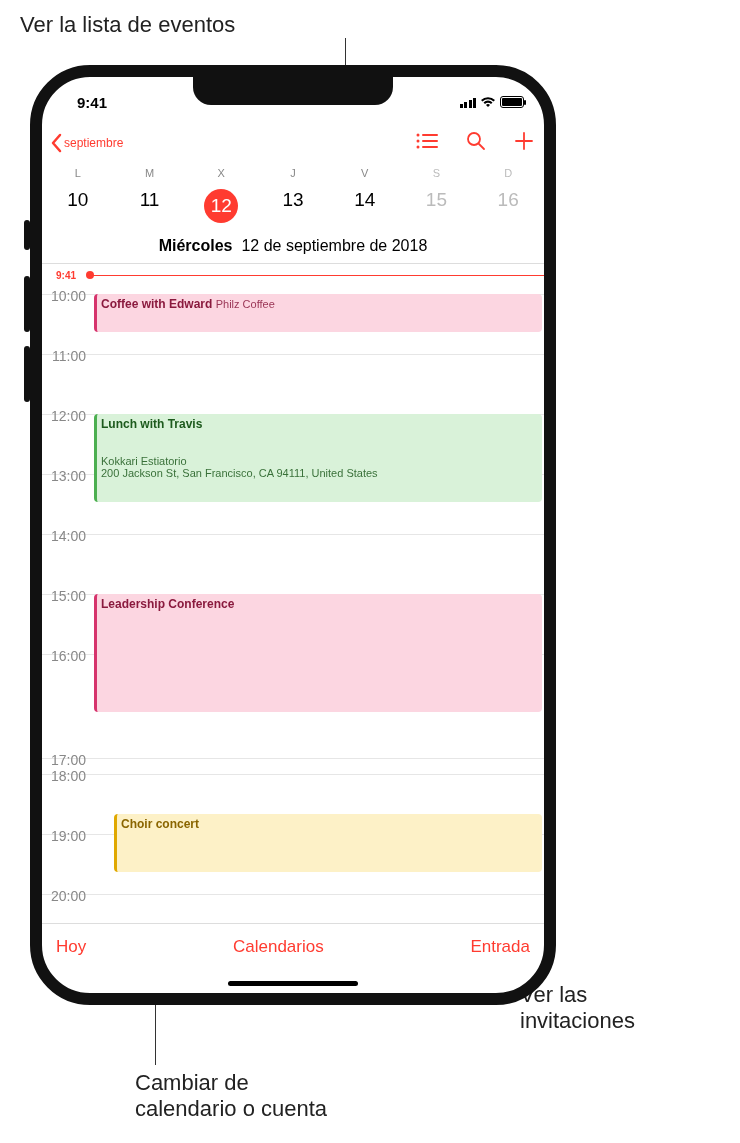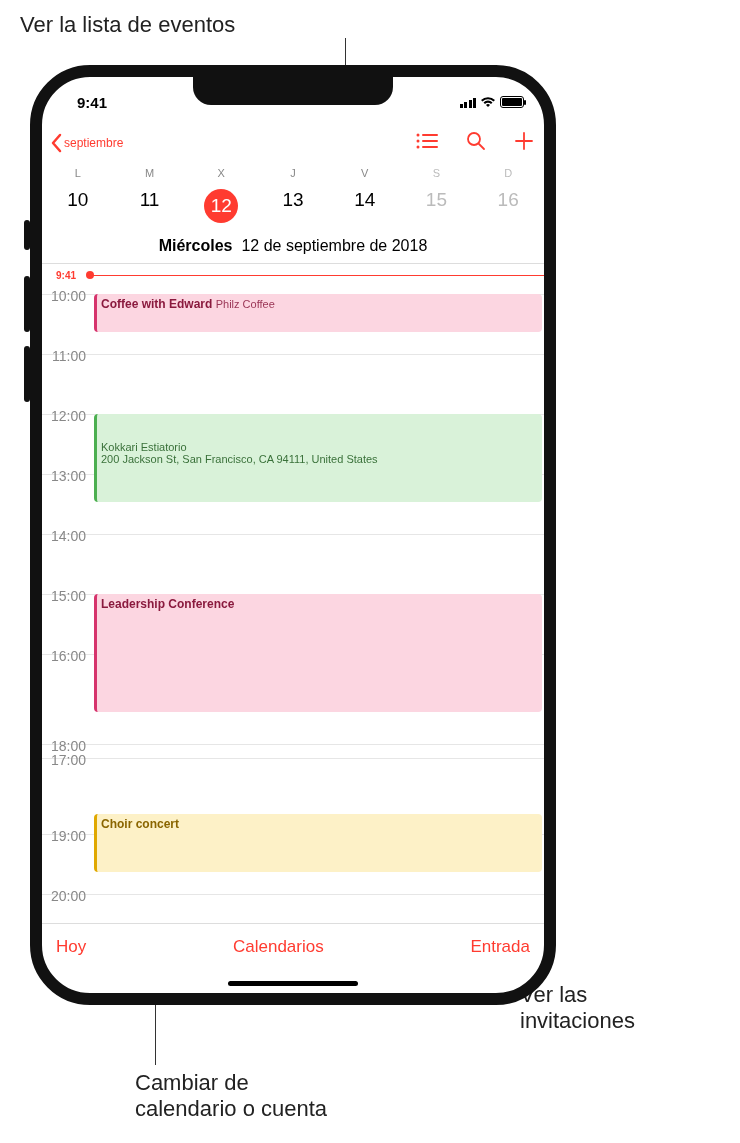--- a/index.html
+++ b/index.html
@@ -181,21 +181,21 @@
     border-left:3px solid;
     border-radius:4px;
     padding:3px 4px;
     font-size:12px;
     overflow:hidden;
   }
   .event .title { font-weight:600; }
   .event .loc { font-size:11px; opacity:0.85;}
   .ev-pink { background:#fcd6e1; border-color:#d6336c; color:#8a1a3e;}
   .ev-green { background:#d9f2d9; border-color:#4caf50; color:#1d5a1d;}
-  .ev-yellow { background:#fdf1c7; border-color:#e0a800; color:#8a6500;}
+  .ev-yellow { background:#fdf1c7; border-color:#e0a800; color:#8a6500;margin-left:20px;}
   
   .toolbar {
     height:46px;
     display:flex;
     justify-content:space-between;
     align-items:center;
     padding:0 14px;
     font-size:17px;
     color:#ff3b30;
   }
@@ -330,31 +330,32 @@
       </div>
       <div class="hour-slot" style="top: 330px;">
         <div class="hour-label">15:00</div>
       </div>
       <div class="hour-slot" style="top: 390px;">
         <div class="hour-label">16:00</div>
       </div>
       <div class="hour-slot" style="top: 450px; margin-top: 44px;">
         <div class="hour-label">17:00</div>
       </div>
-      <div class="hour-slot" style="top: 480px;">
+      <div class="hour-slot" style="top: 510px;">
         <div class="hour-label">18:00</div>
       </div>
       <div class="hour-slot" style="top: 570px;">
         <div class="hour-label">19:00</div>
       </div>
       <div class="hour-slot" style="top: 630px;">
         <div class="hour-label">20:00</div>
       </div>
       <div class="event ev-pink" style="top: 30px; height: 38.2px;"><span class="title">Coffee with Edward</span> <span class="loc">Philz Coffee</span></div>
       <div class="event ev-green" style="top: 150px; height: 88px;">
+        <div class="title">Lunch with Travis</div>
         <div class="loc" style="white-space: pre-line; margin-top: 24px;">Kokkari Estiatorio
 200 Jackson St, San Francisco, CA  94111, United States</div>
       </div>
       <div class="event ev-pink" style="top: 330px; height: 118px;">
         <div class="title">Leadership Conference</div>
       </div>
       <div class="event ev-yellow" style="top: 550.2px; height: 58px;">
         <div class="title">Choir concert</div>
       </div>
     </div>

